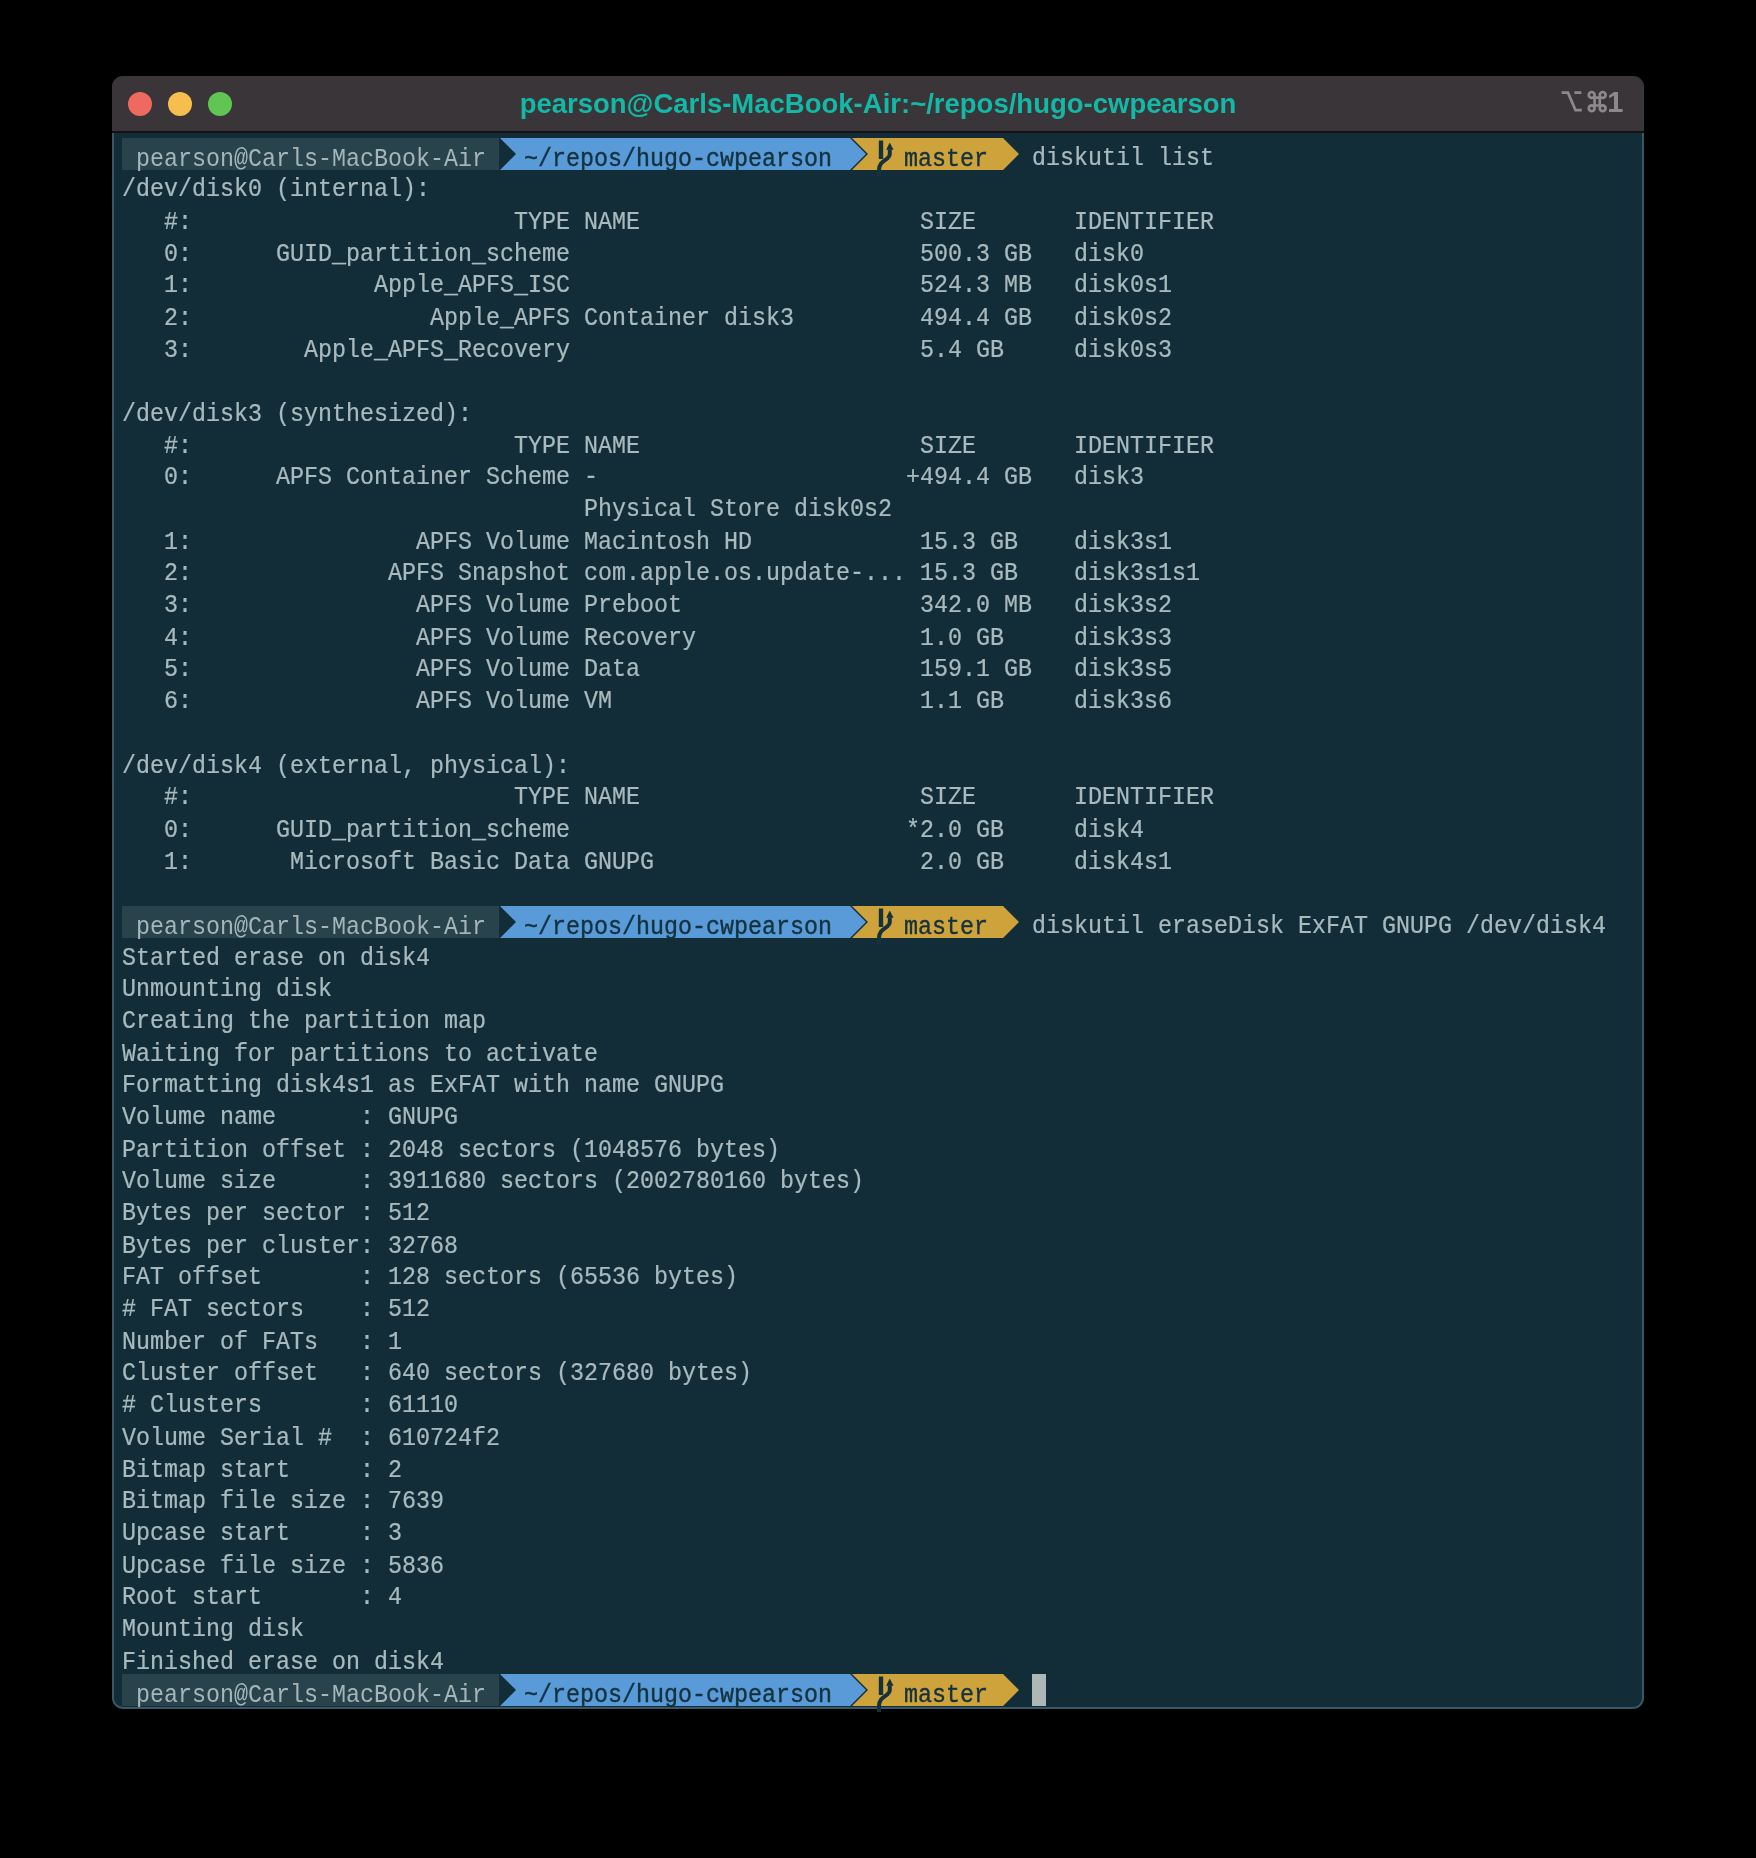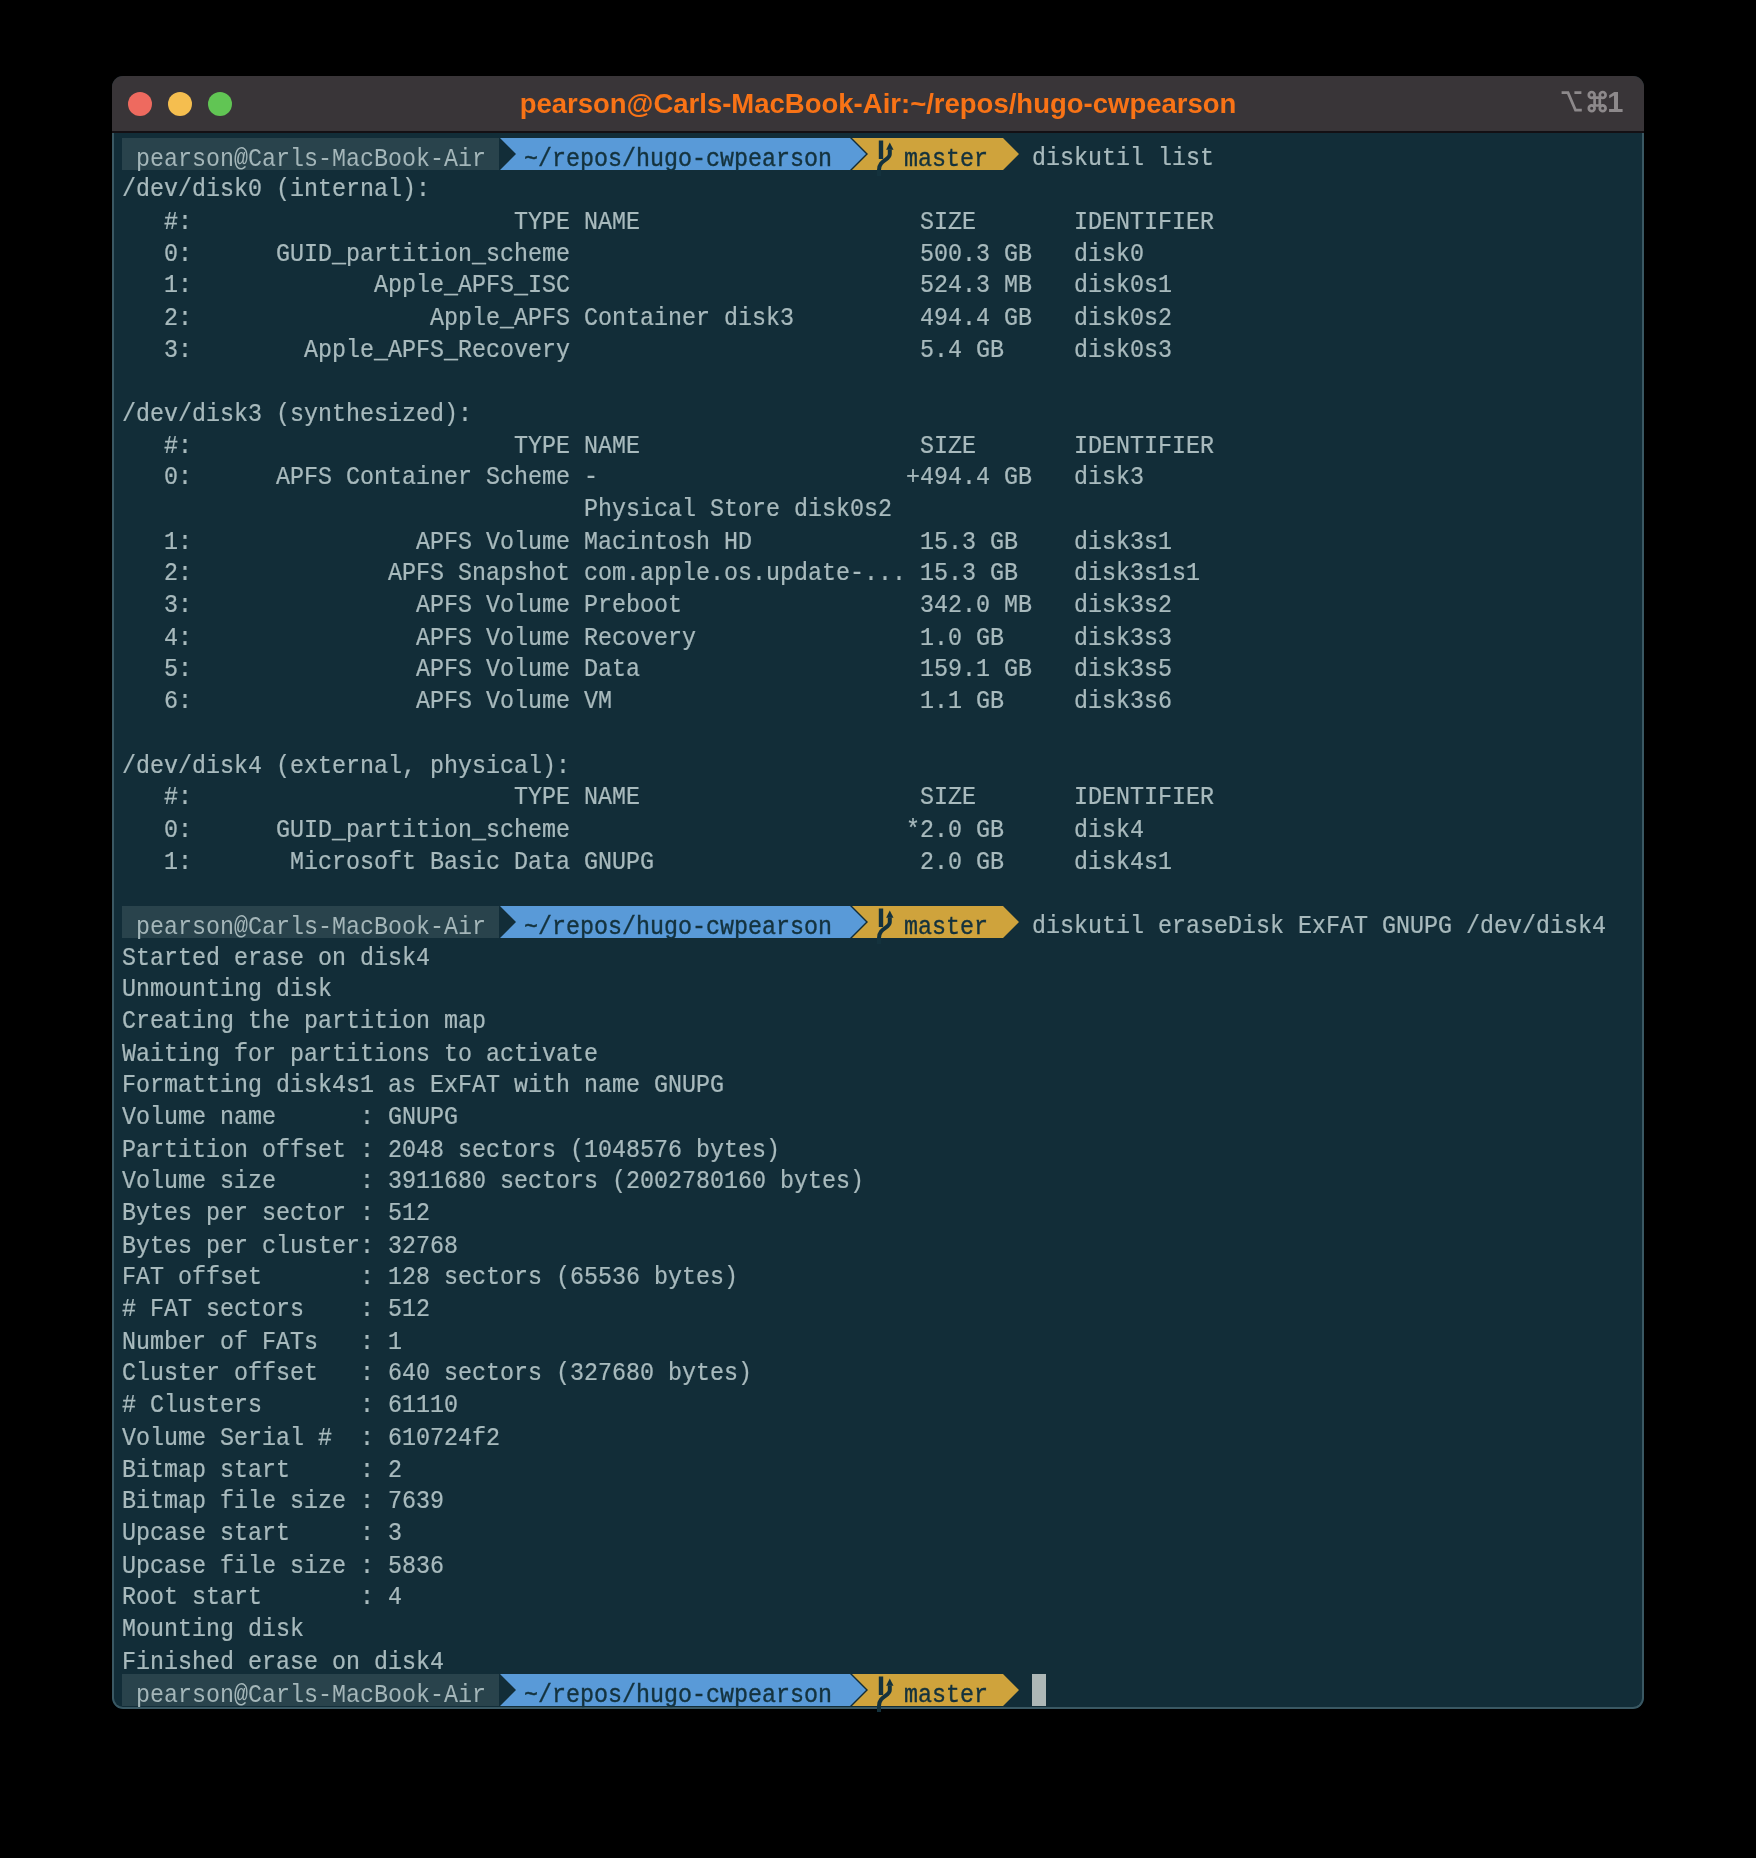--- a/index.html
+++ b/index.html
@@ -1,20 +1,20 @@
 <!DOCTYPE html>
 <html><head>
 <meta charset="utf-8">
 <style>
 html,body{margin:0;padding:0;background:#000;}
 .page{position:relative;width:1756px;height:1858px;background:#000;overflow:hidden;}
 .win{position:absolute;left:112px;top:76px;width:1532px;height:1633px;border-radius:11px;overflow:hidden;background:#122D38;}
 .titlebar{position:absolute;left:0;top:0;width:1532px;height:57px;background:#393538;box-sizing:border-box;border-bottom:2px solid #141014;}
 .tl{position:absolute;top:16px;width:24px;height:24px;border-radius:50%;}
-.title{position:absolute;left:0;top:0;width:1532px;height:56px;line-height:56px;text-align:center;font-family:"Liberation Sans",sans-serif;font-weight:bold;font-size:27.5px;color:#f97316;}
+.title{position:absolute;left:0;top:0;width:1532px;height:56px;line-height:56px;text-align:center;font-family:"Liberation Sans",sans-serif;font-weight:bold;font-size:27.5px;color:#14b8a6;}
 .term{position:absolute;left:0;top:57px;width:1532px;height:1576px;box-sizing:border-box;background:#122D38;border-left:2px solid #3A5863;border-right:2px solid #3A5863;border-bottom:2px solid #3A5863;border-radius:0 0 11px 11px;}
 pre.grid{position:absolute;left:122px;top:142.2px;margin:0;padding:0;font-family:"Liberation Mono",monospace;font-size:23.3333px;line-height:28.3186px;transform:scaleY(1.13);transform-origin:0 0;color:#A8BABD;white-space:pre;-webkit-text-stroke:0.22px currentColor;}
 .prow{position:absolute;left:0;width:1472px;height:34px;}
 .ptext{position:absolute;top:0;height:32px;font-family:"Liberation Mono",monospace;font-size:23.3333px;line-height:28.3186px;transform:scaleY(1.13);transform-origin:0 0;white-space:pre;}
 .psvg{position:absolute;}
 .cursor{position:absolute;left:1032px;top:1674px;width:14px;height:32px;background:#ADB7B6;}
 </style>
 </head>
 <body>
 <div class="page">

